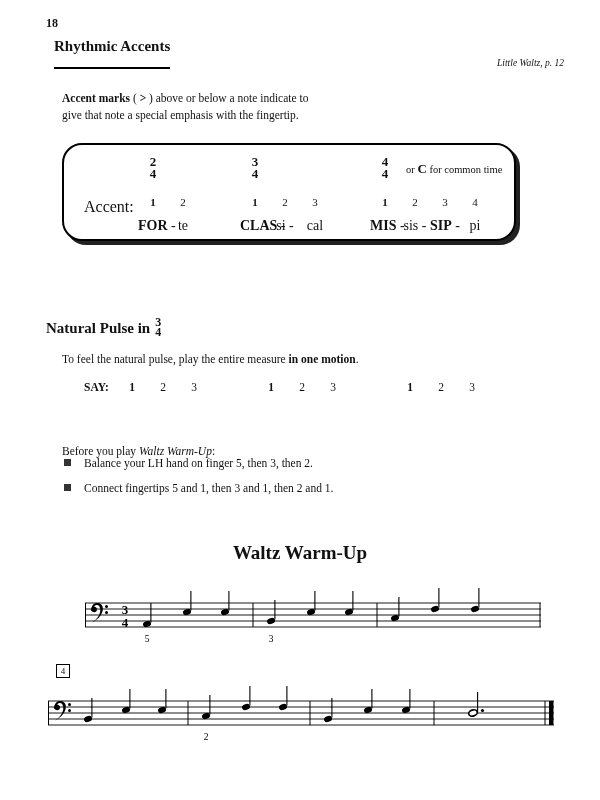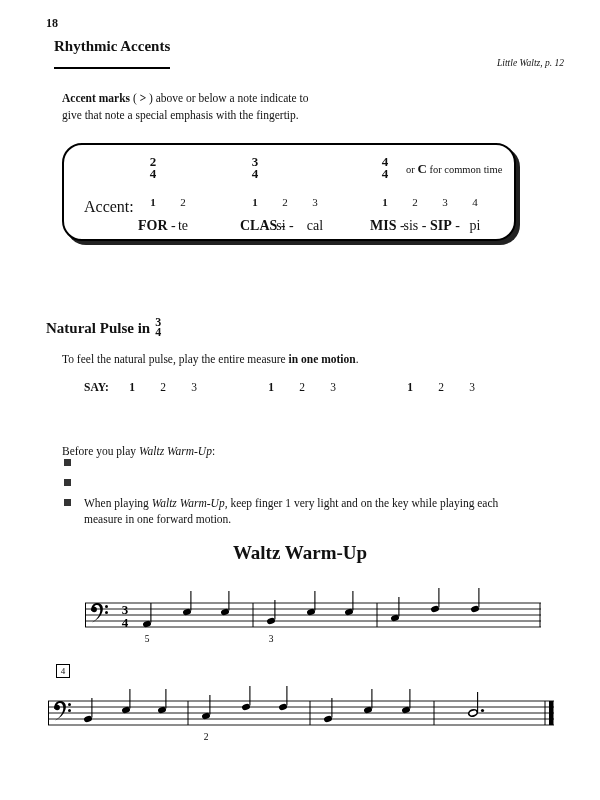--- a/index.html
+++ b/index.html
@@ -132,27 +132,25 @@
       <span class="say-group">
         <span class="cell b">1</span>
         <span class="cell">2</span>
         <span class="cell">3</span>
       </span>
     </div>
   <p class="abs para p4"><span>Before you play </span><span class="i">Waltz Warm-Up</span><span>:</span></p>
   <div class="abs bullets">
       <div class="bullet-row">
         <span class="bullet-marker"></span>
+        <div class="bullet-text"><span>Balance your LH hand on finger 5, then 3, then 2.</span></div>
       </div>
       <div class="bullet-row">
         <span class="bullet-marker"></span>
-      </div>
-      <div class="bullet-row">
-        <span class="bullet-marker"></span>
-        <div class="bullet-text"><span>When playing </span><span class="i">Waltz Warm-Up</span><span>, keep finger 1 very light and on the key while playing each measure in one forward motion.</span></div>
+        <div class="bullet-text"><span>Connect fingertips 5 and 1, then 3 and 1, then 2 and 1.</span></div>
       </div>
     </div>
 
   <div class="abs music-title">Waltz Warm-Up</div>
   <div class="abs measure-box">4</div>
 
 <svg width="456" height="64" style="position: absolute; left: 85px; top: 585px; overflow: visible;">
       <line x1="0" y1="18" x2="456" y2="18" stroke="#000" stroke-width="0.9"></line>
       <line x1="0" y1="24" x2="456" y2="24" stroke="#000" stroke-width="0.9"></line>
       <line x1="0" y1="30" x2="456" y2="30" stroke="#000" stroke-width="0.9"></line>

